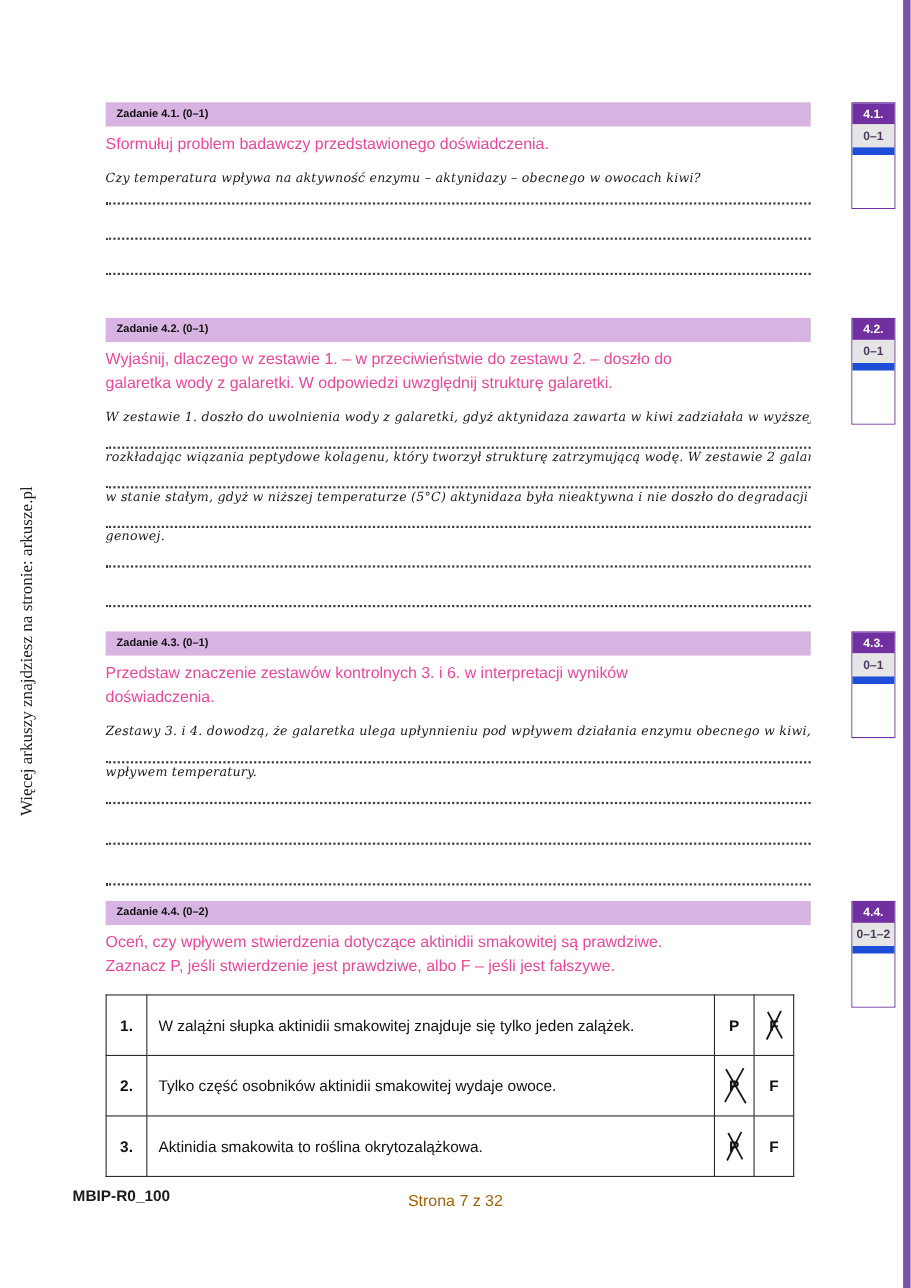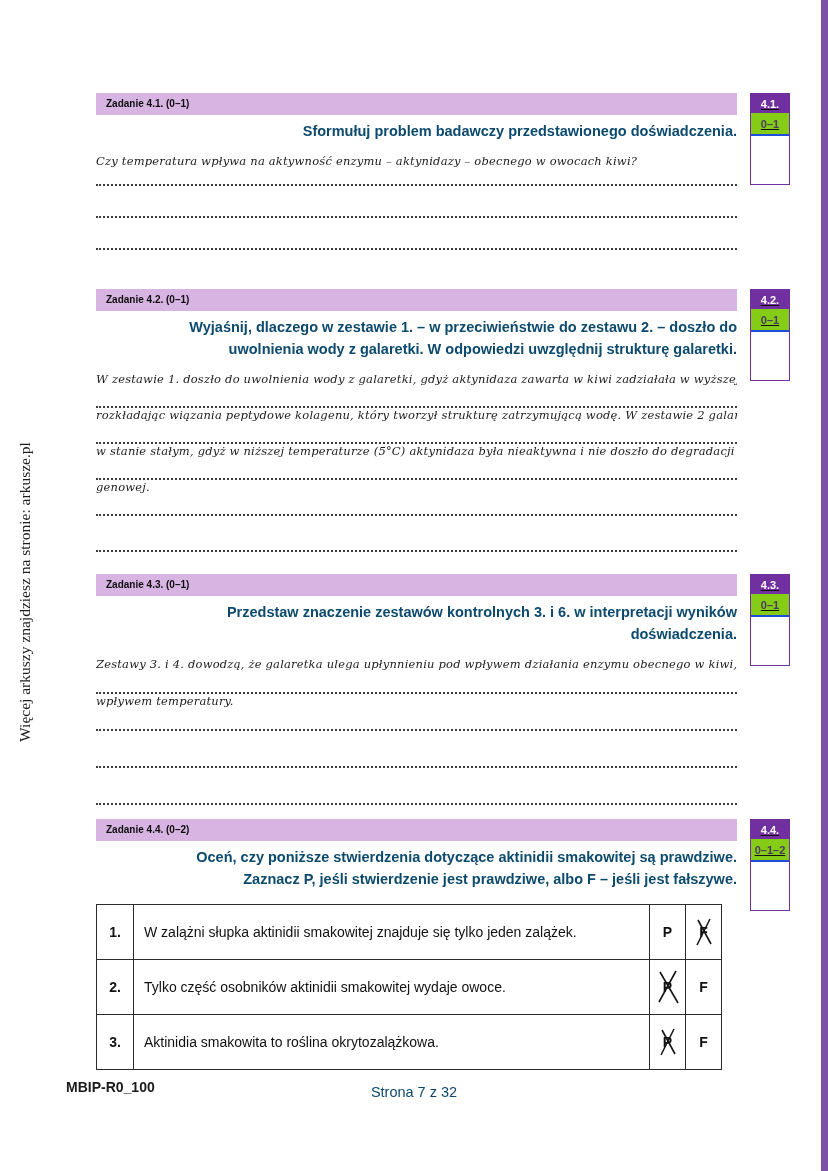--- a/index.html
+++ b/index.html
@@ -21,60 +21,60 @@
 
   
   .task { position:absolute; left:96px; width:694px; }
   .t1 { top:93px; } .t2 { top:289px; } .t3 { top:574px; } .t4 { top:819px; }
 
   .task-header {
     width:631px; background:#d8b4e2; font-weight:bold; font-size:10px;
     padding:2px 0 2px 10px; line-height:18px; color:#0e0e0e;
   }
   .task-prompt { margin-top:5px; width:641px; }
-  .prompt-line { font-weight:bold; font-size:14.5px; line-height:22px; color:#0c4a6e;text-align:right; }
+  .prompt-line { font-weight:normal; font-size:14.5px; line-height:22px; color:#ec4899; }
 
   .answers { margin-top:12px; width:641px; }
   .ans-line {
     width:641px; border-bottom:2px dotted #3d3d3d;
     display:flex; align-items:flex-start; overflow:hidden; white-space:nowrap;
   }
   .lh30 .ans-line { height:30px; }
   .lh34 .ans-line { height:34px; }
   .lh35 .ans-line { height:35px; }
   .hw {
     font-family:"DejaVu Serif", serif; font-style:italic; font-size:11.5px;
     letter-spacing:0.2px; color:#1b1b1b; padding-bottom:1px;
   }
 
   
   .score-box {
-    position:absolute; left:654px; top:0; width:38px;
-    border:1px solid #7030a0; background:#fff;text-decoration:underline;
+    position:absolute; left:678px; top:0; width:38px;
+    border:1px solid #7030a0; background:#fff;
   }
   .sb-title {
     background:#7030a0; color:#ffffff; font-weight:bold; font-size:11px;
     text-align:center; padding:4px 0 3px 0;
   }
   .sb-points {
-    background:#84cc16; color:#4b3b5e; font-weight:bold; font-size:11px;
-    text-align:center; padding:5px 0 4px 0; border-bottom:2px solid #1d4ed8;
+    background:#e5e5e5; color:#4b3b5e; font-weight:bold; font-size:11px;
+    text-align:center; padding:5px 0 4px 0; border-bottom:7px solid #1d4ed8;
   }
   .sb-empty { height:48px; background:#ffffff; }
 
   
   .tf-table { margin-top:14px; border-collapse:collapse; width:626px; }
   .tf-table td { border:1.6px solid #2b2b2b; height:46px; }
   .td-num { width:34px; text-align:center; font-weight:bold; font-size:14px; }
   .td-text { font-size:14px; padding:4px 10px;margin-top:32px; }
   .td-pf { width:33px; text-align:center; font-weight:bold; font-size:14px; position:relative; }
   .cross-svg { position:absolute; left:50%; top:50%; transform:translate(-50%,-50%); }
 
   
-  .footer-page { position:absolute; top:1084px; left:0; width:828px; text-align:center; font-size:14.5px; color:#0c4a6e; }
+  .footer-page { position:absolute; top:1084px; left:0; width:828px; text-align:center; font-size:14.5px; color:#a16207; }
   .footer-code { position:absolute; top:1055px; left:66px; font-weight:bold; font-size:14px; color:#1a1a1a;margin-top:24px; }
 </style>
 </head>
 <body>
 
 <div class="page">
 
   <div class="edge-bar"></div>
 
   <div class="side-note">Więcej arkuszy znajdziesz na stronie: arkusze.pl</div>
@@ -99,21 +99,21 @@
       <div class="sb-title">4.1.</div>
       <div class="sb-points">0–1</div>
       <div class="sb-empty"></div>
     </div>
   </section>
 
   <section class="task t2">
     <div class="task-header">Zadanie 4.2. (0–1)</div>
     <div class="task-prompt">
       <div class="prompt-line">Wyjaśnij, dlaczego w zestawie 1. – w przeciwieństwie do zestawu 2. – doszło do</div>
-      <div class="prompt-line">uwolnienia wody z galaretki. W odpowiedzi uwzględnij strukturę galaretki.</div>
+      <div class="prompt-line">galaretka wody z galaretki. W odpowiedzi uwzględnij strukturę galaretki.</div>
     </div>
     <div class="answers lh34">
       <div class="ans-line">
           <span class="hw">W zestawie 1. doszło do uwolnienia wody z galaretki, gdyż aktynidaza zawarta w kiwi zadziałała w wyższej temperaturze (20°C),</span>
         </div>
       <div class="ans-line">
           <span class="hw">rozkładając wiązania peptydowe kolagenu, który tworzył strukturę zatrzymującą wodę. W zestawie 2 galaretka pozostała</span>
         </div>
       <div class="ans-line">
           <span class="hw">w stanie stałym, gdyż w niższej temperaturze (5°C) aktynidaza była nieaktywna i nie doszło do degradacji sieci kola-</span>
@@ -155,21 +155,21 @@
     <div class="score-box">
       <div class="sb-title">4.3.</div>
       <div class="sb-points">0–1</div>
       <div class="sb-empty"></div>
     </div>
   </section>
 
   <section class="task t4">
     <div class="task-header">Zadanie 4.4. (0–2)</div>
     <div class="task-prompt">
-      <div class="prompt-line">Oceń, czy poniższe stwierdzenia dotyczące aktinidii smakowitej są prawdziwe.</div>
+      <div class="prompt-line">Oceń, czy wpływem stwierdzenia dotyczące aktinidii smakowitej są prawdziwe.</div>
       <div class="prompt-line">Zaznacz P, jeśli stwierdzenie jest prawdziwe, albo F – jeśli jest fałszywe.</div>
     </div>
 
     <table class="tf-table">
       <tbody>
         <tr>
           <td class="td-num">1.</td>
           <td class="td-text">W zalążni słupka aktinidii smakowitej znajduje się tylko jeden zalążek.</td>
           <td class="td-pf"><span>P</span></td>
           <td class="td-pf">

